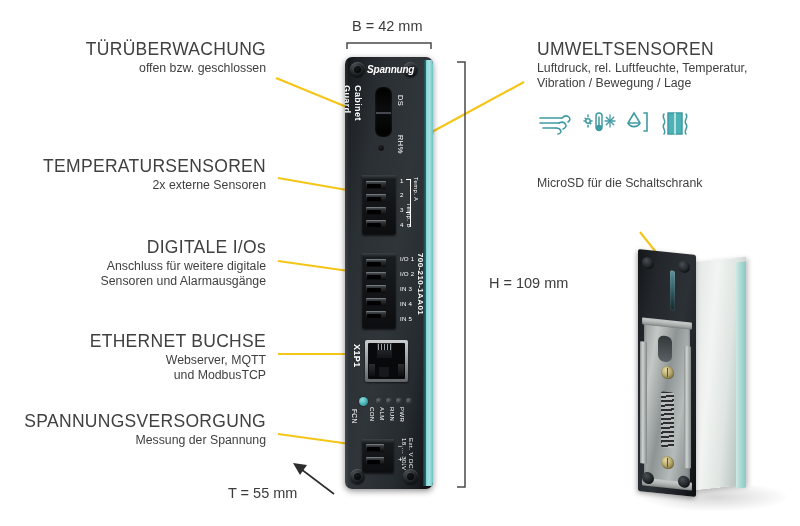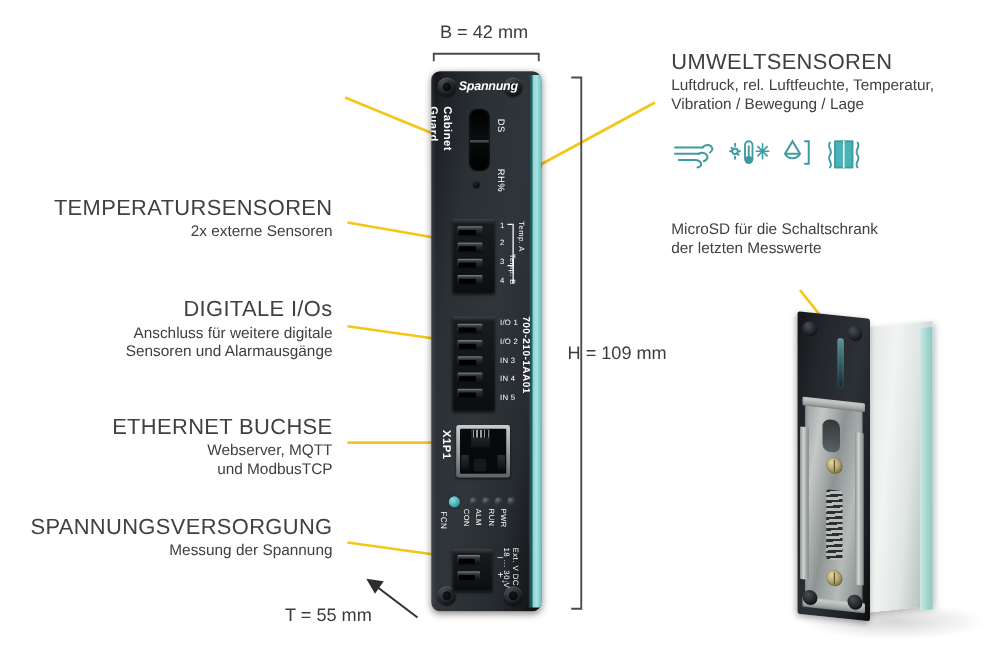--- a/index.html
+++ b/index.html
@@ -263,21 +263,23 @@
 
     <path d="M 347 49 L 347 43 L 431 43 L 431 49" fill="none" stroke="#4a4a4a" stroke-width="1.5"></path>
 
     <path d="M 457 62 L 465 62 L 465 487 L 457 487" fill="none" stroke="#4a4a4a" stroke-width="1.5"></path>
 
     <line x1="334" y1="494" x2="297" y2="466" stroke="#2e2e2e" stroke-width="1.6"></line>
     <polygon points="293,463 307,465 300,475" fill="#2e2e2e"></polygon>
   </svg>
 
   <div class="callout left" style="right:534px; top:40px; width:260px;">
-    <div class="sub">
+    <div class="title">TÜRÜBERWACHUNG</div>
+    <div class="sub">
+      <div>offen bzw. geschlossen</div>
     </div>
   </div>
 
   <div class="callout left" style="right:534px; top:157px; width:290px;">
     <div class="title">TEMPERATURSENSOREN</div>
     <div class="sub">
       <div>2x externe Sensoren</div>
     </div>
   </div>
 
@@ -352,26 +354,25 @@
       <rect x="11" y="5" width="14" height="21" fill="#4bb3b5" stroke="#3f9ba2"></rect>
       <line x1="18" y1="5" x2="18" y2="26" stroke="#ffffff" stroke-width="1.2"></line>
       <path d="M7 6 c-3 4 3 6 0 10 c-3 4 3 6 0 10"></path>
       <path d="M29 6 c3 4 -3 6 0 10 c3 4 -3 6 0 10"></path>
     </svg>
   </div>
 
   <div class="callout right" style="left:537px; top:174px; width:262px;">
     <div class="sub">
       <div>MicroSD für die Schaltschrank</div>
-      <div>der letzten Messwerte</div>
     </div>
   </div>
 
   <div class="dim" style="left:352px; top:18px;">B = 42 mm</div>
-  <div class="dim" style="left:454px; top:275px;">H = 109 mm</div>
+  <div class="dim" style="left:489px; top:275px;">H = 109 mm</div>
   <div class="dim" style="left:228px; top:485px;">T = 55 mm</div>
 
   <div id="device">
     <div class="lhl"></div>
     <div class="teal-edge-dark"></div>
     <div class="teal-edge"></div>
 
     <div class="screw" style="left:5px; top:5px;"></div>
     <div class="screw" style="left:58px; top:5px;"></div>
 

